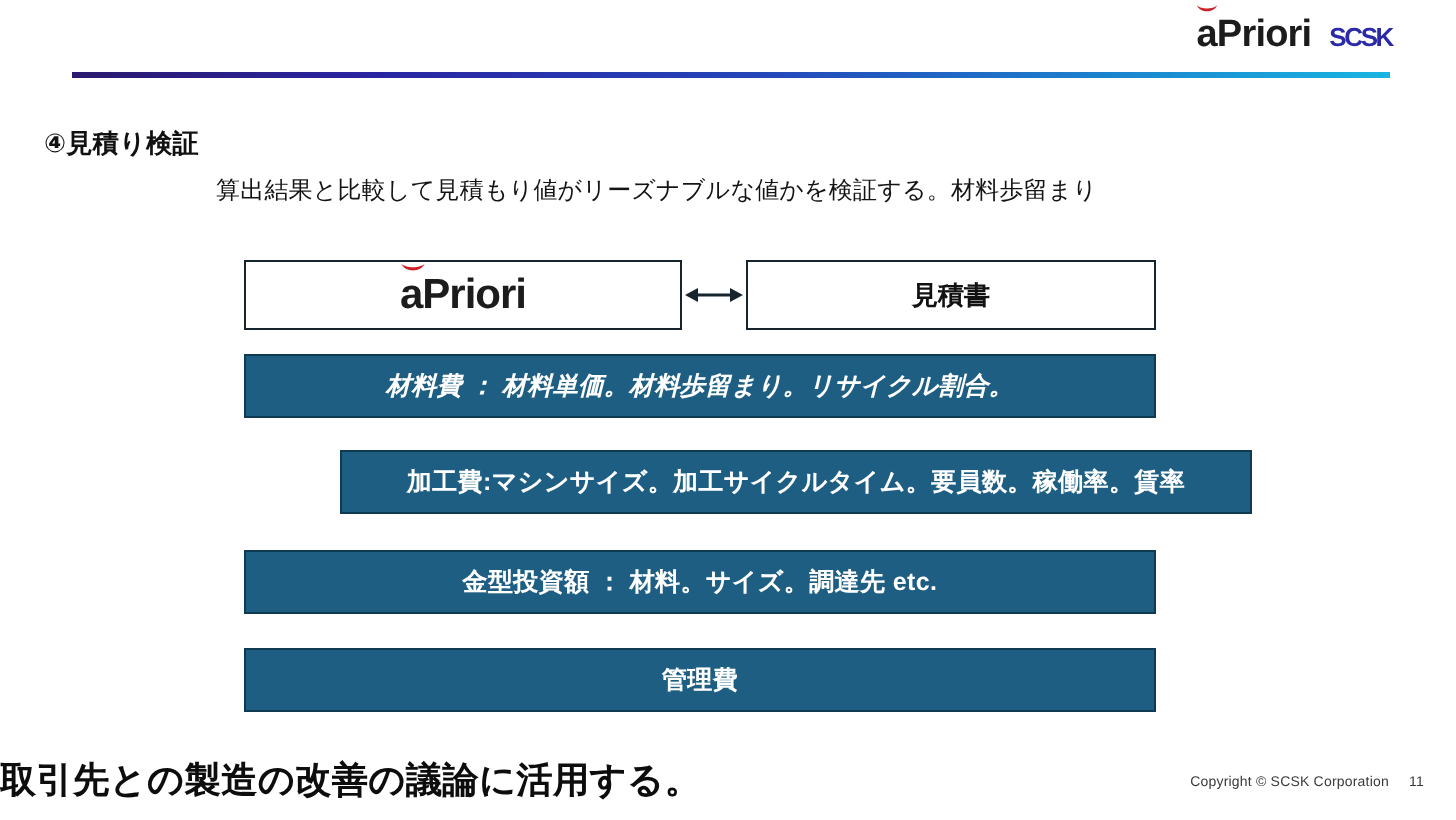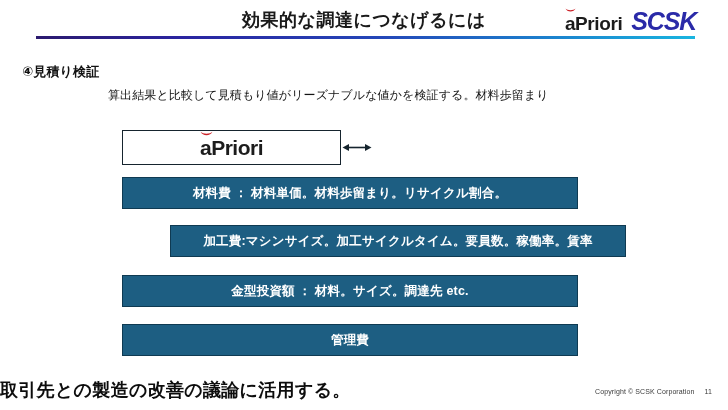--- a/index.html
+++ b/index.html
@@ -52,23 +52,22 @@
   .logo-apriori .breve {
     position: absolute;
     left: 0px;
     top: -5px;
     width: 11px;
     height: 7px;
     overflow: hidden;
   }
   .logo-apriori .breve svg { display: block; }
   .logo-scsk {
-    font-size: 25px;
-    font-weight: 700;
-    font-style: italic;
+    font-size: 13px;
+    font-weight: 700;
     color: #2a2aa8;
     letter-spacing: -1.2px;
   }
   #header-rule {
     position: absolute;
     left: 36px;
     top: 36px;
     width: 659px;
     height: 3px;
     background: linear-gradient(to right, #2b1a6e 0%, #2a24a0 22%, #2446b8 52%, #1b86cf 80%, #19b5e0 100%);
@@ -163,21 +162,21 @@
     box-sizing: border-box;
     display: flex;
     align-items: center;
     justify-content: center;
     color: #ffffff;
     font-size: 12.5px;
     font-weight: 700;
     letter-spacing: 0.2px;
     white-space: nowrap;
   }
-  #bar-0 { top: 177px; }
+  #bar-0 { top: 177px; font-style: italic; }
   #bar-1 { top: 225px; margin-left: 48px; }
   #bar-2 { top: 275px; align-items: center; }
   #bar-3 { top: 324px; justify-content: center; }
 
   
   #footer-statement {
     position: absolute;
     left: 0;
     top: 378px;
     width: 690px;
@@ -196,21 +195,20 @@
     letter-spacing: 0.1px;
     white-space: nowrap;
   }
   #copyright .page-number { margin-left: 8px; }
 </style>
 </head>
 <body>
 
 <div id="slide-header">
 
-  <div id="slide-title">効果的な調達につなげるには</div>
 
   <div id="brand-logos">
     <span class="logo-apriori">
       <span class="breve">
         <svg width="11" height="7" viewBox="0 0 11 7">
           <path d="M0.5 0.6 C2 4.6 9 4.6 10.5 0.6 C8.6 2.8 2.4 2.8 0.5 0.6 Z" fill="#cc2127"></path>
         </svg>
       </span>
       <span>aPriori</span>
     </span>
@@ -240,20 +238,23 @@
   </div>
 
   <div id="double-arrow">
     <svg width="32" height="35" viewBox="0 0 32 35">
       <line x1="5" y1="17.5" x2="27" y2="17.5" stroke="#16242e" stroke-width="1.6"></line>
       <polygon points="1.5,17.5 8,14 8,21" fill="#16242e"></polygon>
       <polygon points="30.5,17.5 24,14 24,21" fill="#16242e"></polygon>
     </svg>
   </div>
 
+  <div id="box-quote" class="outline-box">
+    <span>見積書</span>
+  </div>
 </div>
 
 <div class="bar" id="bar-0">
   <span>材料費 ：  材料単価。材料歩留まり。リサイクル割合。</span>
 </div>
 <div class="bar" id="bar-1">
   <span>加工費:マシンサイズ。加工サイクルタイム。要員数。稼働率。賃率</span>
 </div>
 <div class="bar" id="bar-2">
   <span>金型投資額 ：  材料。サイズ。調達先  etc.</span>

